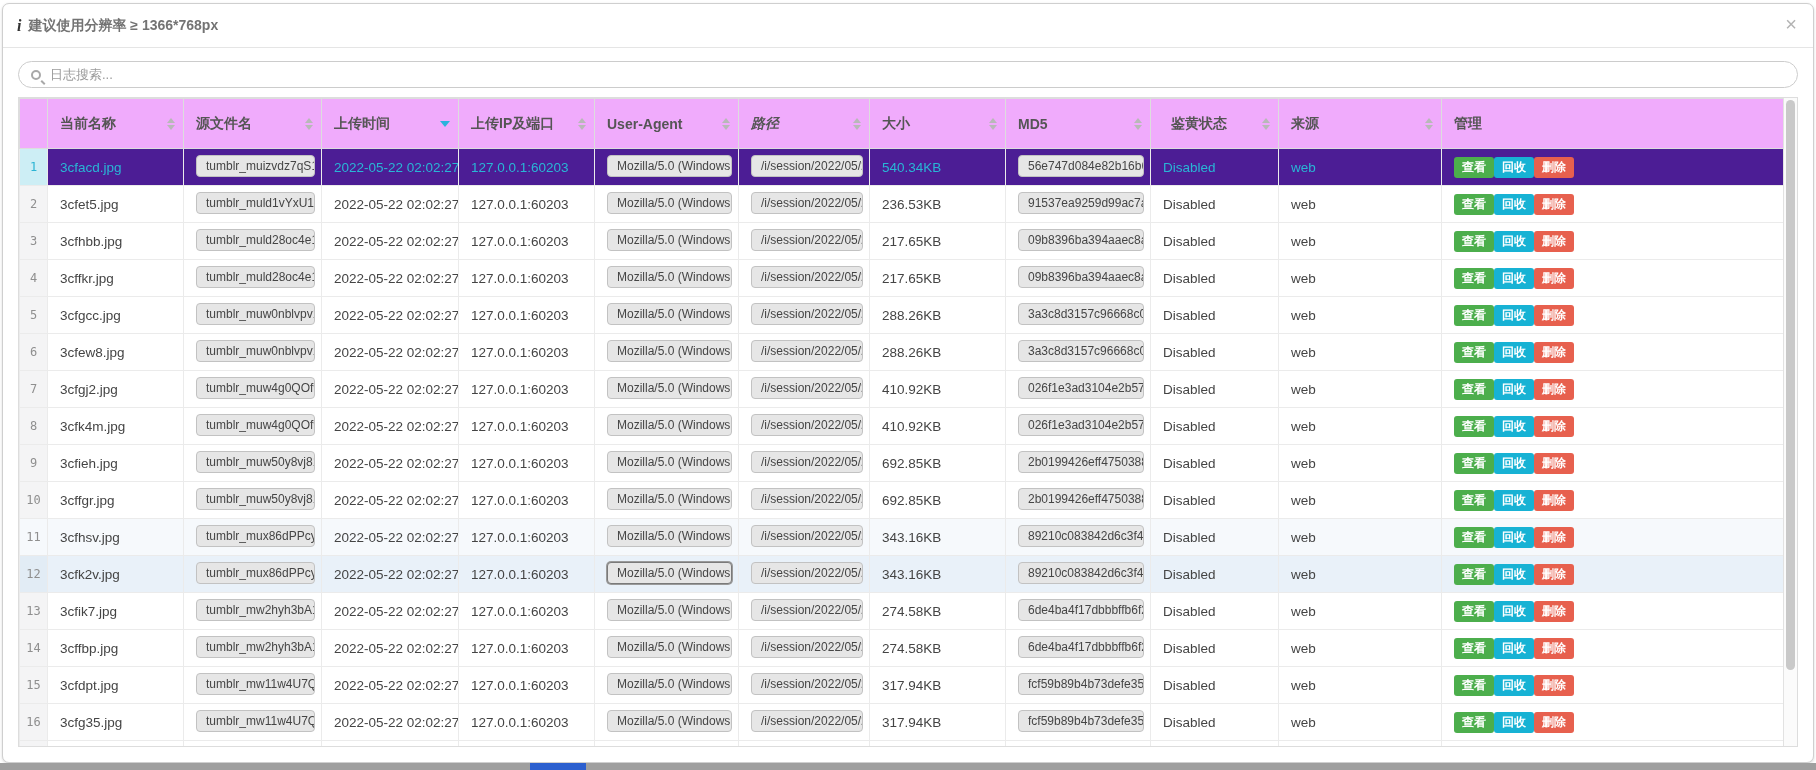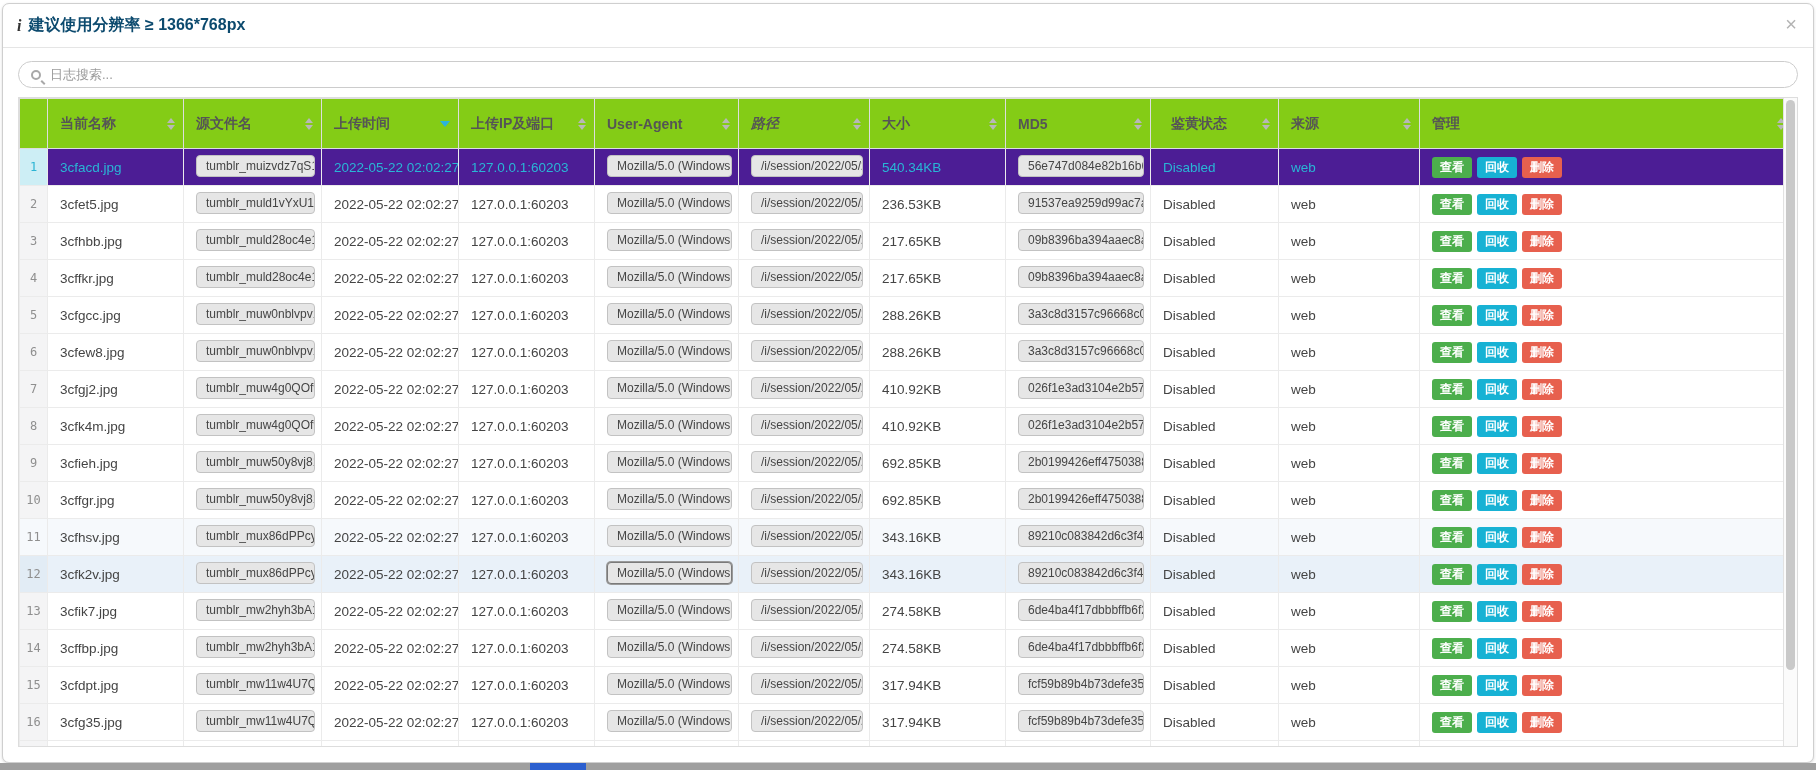--- a/index.html
+++ b/index.html
@@ -6,61 +6,61 @@
   html,body { width:1816px; height:770px; overflow:hidden; background:#ffffff;
     font-family:"Liberation Sans","DejaVu Sans",sans-serif; }
   .modal { position:absolute; left:2px; top:3px; width:1812px; height:760px;
     background:#fff; border:1px solid #cfcfcf; border-radius:7px;
     box-shadow:0 1px 3px rgba(0,0,0,.15); overflow:hidden; }
   
   .modal-header { height:44px; border-bottom:1px solid #e5e5e5; display:flex;
     align-items:center; padding:0 14px; position:relative; }
   .info-i { font-family:"Liberation Serif","DejaVu Serif",serif; font-weight:bold;
     font-style:italic; font-size:16px; color:#333; margin-right:7px; }
-  .modal-title { font-size:16px; font-weight:bold; color:#0c4a6e; }
+  .modal-title { font-size:14px; font-weight:bold; color:#737373; }
   .close-x { position:absolute; right:16px; top:10px; font-size:20px; color:#b3b3b3;
     cursor:pointer; line-height:20px; }
   
   .search-area { padding:13px 15px 5px 15px; }
   .search-box { height:27px; border:1px solid #ccc; border-radius:14px;
     display:flex; align-items:center; padding:0 12px; background:#fff; }
   .search-icon { width:10px; height:10px; border:2px solid #a8a8a8; border-radius:50%;
     position:relative; flex:0 0 auto; margin-right:9px; }
   .search-icon::after { content:""; position:absolute; width:2px; height:5px;
     background:#a8a8a8; transform:rotate(-45deg); left:9px; top:8px; }
   .search-input { border:none; outline:none; flex:1; font-size:13px; color:#a21caf;
     background:transparent; }
   .search-input::placeholder { color:#9a9a9a; }
   
   .table-wrap { margin:4px 15px 0 15px; position:relative; border:1px solid #ddd;
     height:650px; overflow:hidden; padding-right:14px; }
   table { border-collapse:collapse; table-layout:fixed; width:100%; }
   th, td { border:1px solid #ebebeb; overflow:hidden; white-space:nowrap;
     text-align:left; }
   thead th { height:50px; font-size:14px; font-weight:bold; color:#555;
-    padding:0 8px 0 12px; background:#84cc16; border-color:#ddd; vertical-align:middle; }
+    padding:0 8px 0 12px; background:#f0abfc; border-color:#ddd; vertical-align:middle; }
   tbody td { height:37px; font-size:13.5px; color:#444; padding:0 6px 0 12px;
     background:#fff; vertical-align:middle; }
   td.idx { background:#f4f4f5; color:#8f8f8f; text-align:center; padding:0 4px;
     font-family:"DejaVu Sans Mono",monospace; font-size:12px; }
   .th-inner { display:flex; align-items:center; justify-content:space-between; }
   .sorters { display:inline-flex; flex-direction:column; gap:2px; }
   .tri-up { width:0; height:0; border-left:4px solid transparent;
     border-right:4px solid transparent; border-bottom:5px solid #b8b8b8; }
   .tri-down { width:0; height:0; border-left:4px solid transparent;
     border-right:4px solid transparent; border-top:5px solid #b8b8b8; }
   .sort-active .tri-down { border-left-width:5px; border-right-width:5px;
     border-top:6px solid #2bb3dc; }
   .pill { display:inline-block; max-width:100%; background:#e6e6e6;
     border:1px solid #c2c2c2; border-radius:4px; padding:3px 9px; font-size:12px;
     color:#454545; overflow:hidden; text-overflow:clip; white-space:nowrap;
     line-height:14px; }
   .pill.focused { border-color:#7a7a7a; box-shadow:0 0 0 1px #9a9a9a; }
   .btn { display:inline-block; border:none; border-radius:3px; color:#fff;
-    font-size:12px; font-weight:bold; padding:4px 8px; margin-right:5px;
+    font-size:12px; font-weight:bold; padding:4px 8px; 
     cursor:pointer; line-height:13px; font-family:inherit;text-align:center; }
   .btn-view { background:#4cae4c; }
   .btn-recycle { background:#17b2d4; }
   .btn-delete { background:#e7604e; }
   
   tr.selected td { background:#4c1d95; }
   tr.selected td.idx { background:#cdeef5; color:#2bb4d4; }
   tr.selected .cell-text { color:#29b6d6; }
   tr.tint td { background:#f6f9fc; }
   tr.hover td { background:#e9f1f9; }
@@ -183,21 +183,21 @@
             </th>
             <th style="width: 128px; padding-left: 20px;">
               <div class="th-inner">
                 <span>鉴黄状态</span>
                 <span class="sorters">
                   <span class="tri-up"></span>
                   <span class="tri-down"></span>
                 </span>
               </div>
             </th>
-            <th style="width: 141px;">
+            <th style="width: 163px;">
               <div class="th-inner">
                 <span>来源</span>
                 <span class="sorters">
                   <span class="tri-up"></span>
                   <span class="tri-down"></span>
                 </span>
               </div>
             </th>
             <th style="width: 374px;">
               <div class="th-inner">

